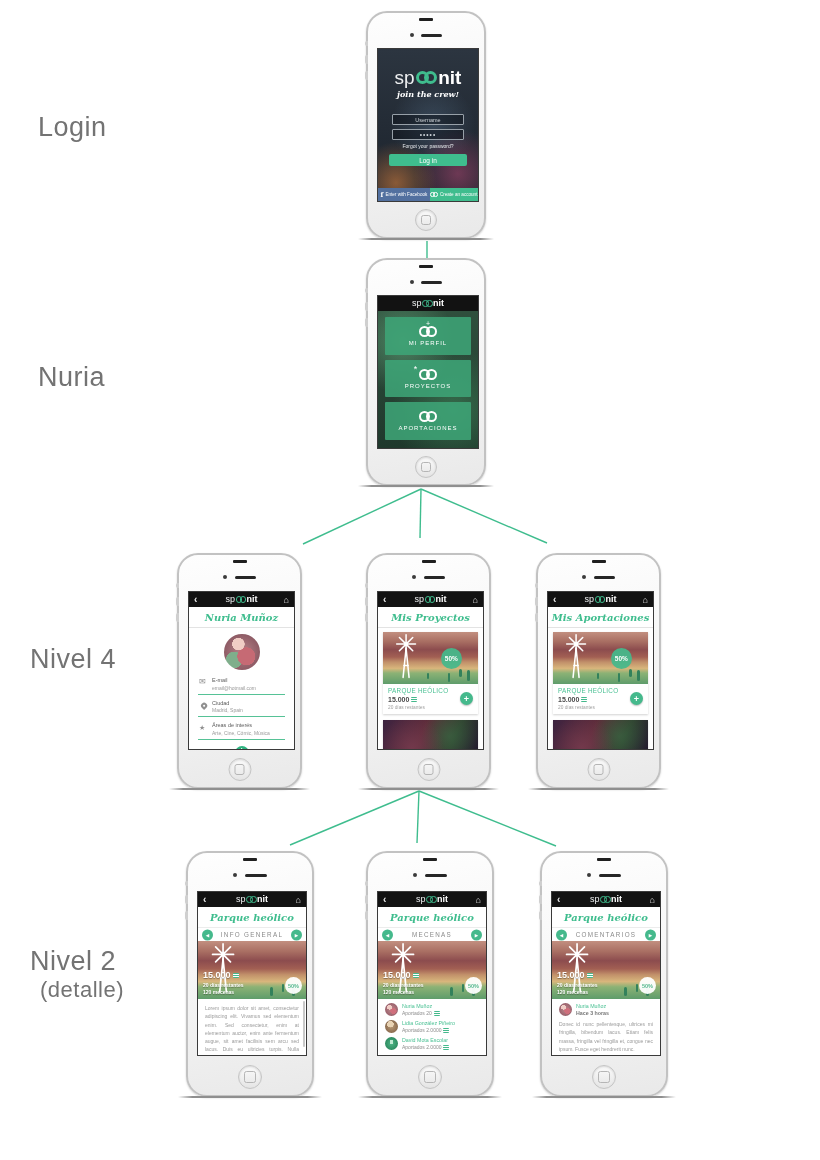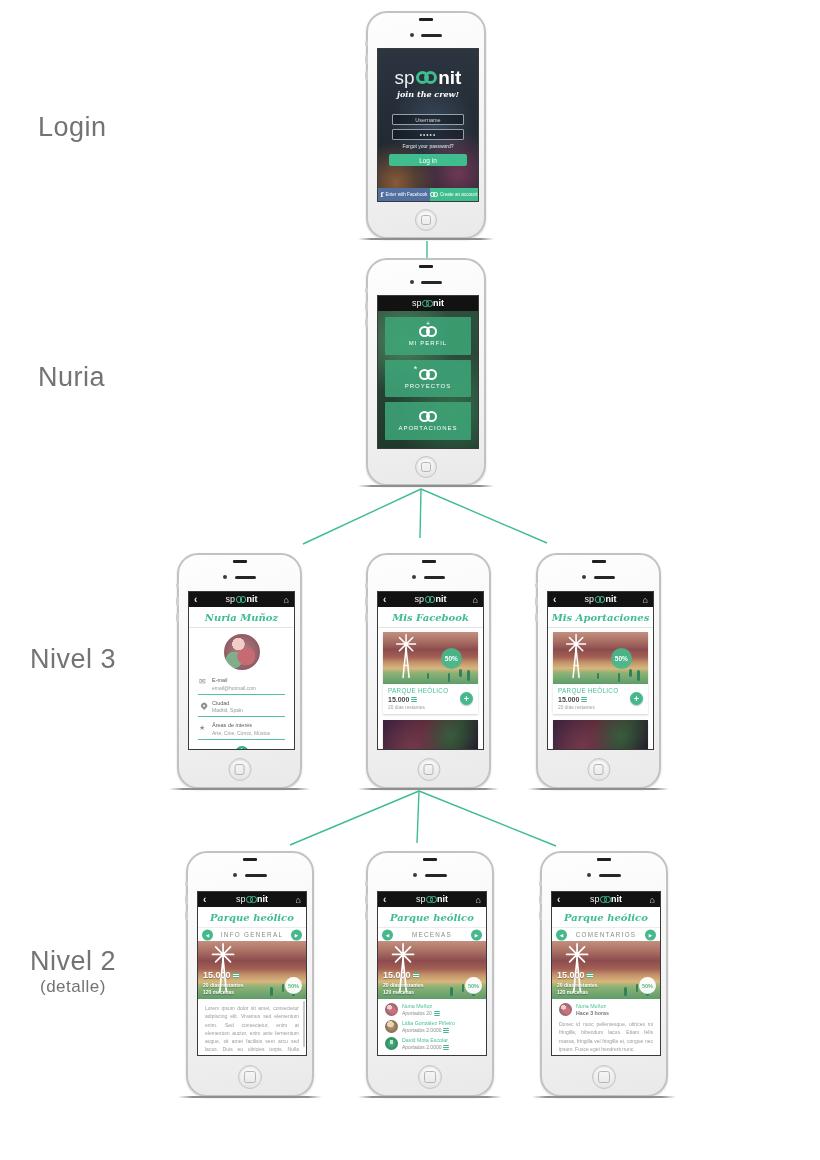--- a/index.html
+++ b/index.html
@@ -6,21 +6,21 @@
   html,body { background:#fff; }
   .canvas { position:relative; width:820px; height:1160px; background:#fff;
             font-family:"Liberation Sans",sans-serif; overflow:hidden; }
 
   
   .stage-label { position:absolute; color:#737373; letter-spacing:.5px; }
   .lbl-login  { left:38px; top:112px; font-size:27px; }
   .lbl-home   { left:38px; top:362px; font-size:27px; }
   .lbl-n1     { left:30px; top:644px; font-size:27px; }
   .lbl-n2     { left:30px; top:946px; font-size:27px; }
-  .lbl-n2sub  { left:40px; top:977px; font-size:17px; }
+  .lbl-n2sub  { left:40px; top:977px; font-size:22px; }
 
   .connectors { position:absolute; left:0; top:0; pointer-events:none; }
 
   
   .phone { position:absolute; }
   .phone-sm { width:120px; height:229px; }
   .phone-md { width:125px; height:237px; }
   .phone-lg { width:128px; height:247px; }
   .phone-body { position:absolute; left:0; right:0; top:0; bottom:1px;
     border:2px solid #c2c2c2; border-radius:21px;
@@ -218,21 +218,21 @@
       <line x1="421" y1="489" x2="420" y2="538"></line>
       <line x1="421" y1="489" x2="547" y2="543"></line>
       <line x1="419" y1="791" x2="290" y2="845"></line>
       <line x1="419" y1="791" x2="417" y2="843"></line>
       <line x1="419" y1="791" x2="556" y2="846"></line>
     </g>
   </svg>
 
   <div class="stage-label lbl-login">Login</div>
   <div class="stage-label lbl-home">Nuria</div>
-  <div class="stage-label lbl-n1">Nivel 3</div>
+  <div class="stage-label lbl-n1">Nivel 4</div>
   <div class="stage-label lbl-n2">Nivel 2</div>
   <div class="stage-label lbl-n2sub">(detalle)</div>
 
   <div class="phone phone-sm" style="left:366px;top:11px;">
     <div class="phone-body">
       <div class="slot"></div>
       <div class="camera"></div>
       <div class="speaker"></div>
       <div class="side-btn sb3"></div>
       <div class="side-btn sb1"></div>
@@ -376,21 +376,21 @@
         <div class="app-header">
           <span class="hdr-ic back-ic">‹</span>
           <div class="logo logo-sm">
             <span class="pre">sp</span>
               <span class="ring r1"></span>
               <span class="ring r2"></span>
               <span class="post">nit</span>
           </div>
           <span class="hdr-ic house-ic">⌂</span>
         </div>
-        <div class="script-title n1-title">Mis Facebook</div>
+        <div class="script-title n1-title">Mis Proyectos</div>
         <div class="thr"></div>
         <div class="proj-card">
           <div class="card-img desert">
             <svg class="windmill" viewBox="0 0 40 56">
               <g stroke="#fff" stroke-width="1.8" fill="none" stroke-linecap="round">
                 <line x1="20" y1="13" x2="31" y2="13"></line>
                   <line x1="20" y1="13" x2="27.8" y2="20.8"></line>
                 <line x1="20" y1="13" x2="20" y2="24"></line>
                   <line x1="20" y1="13" x2="12.2" y2="20.8"></line>
                 <line x1="20" y1="13" x2="9" y2="13"></line>

